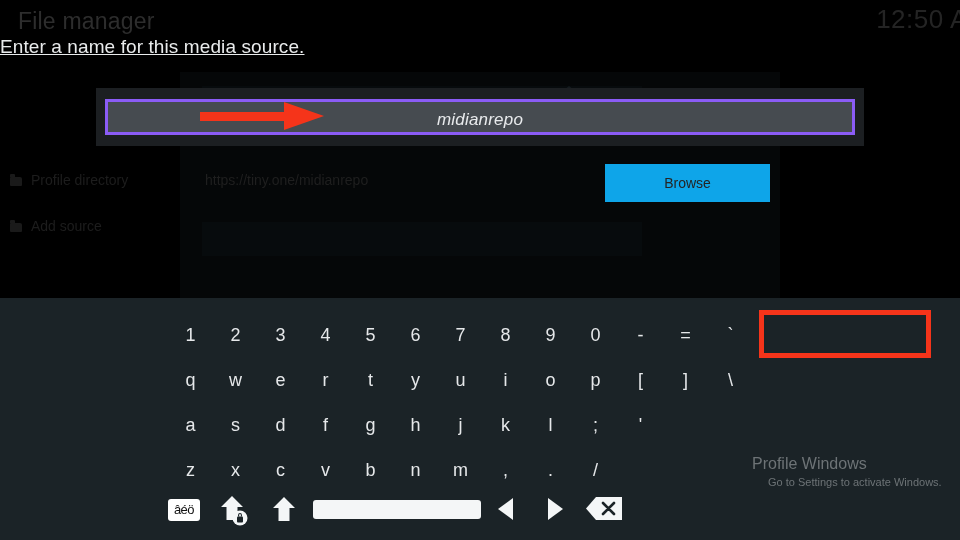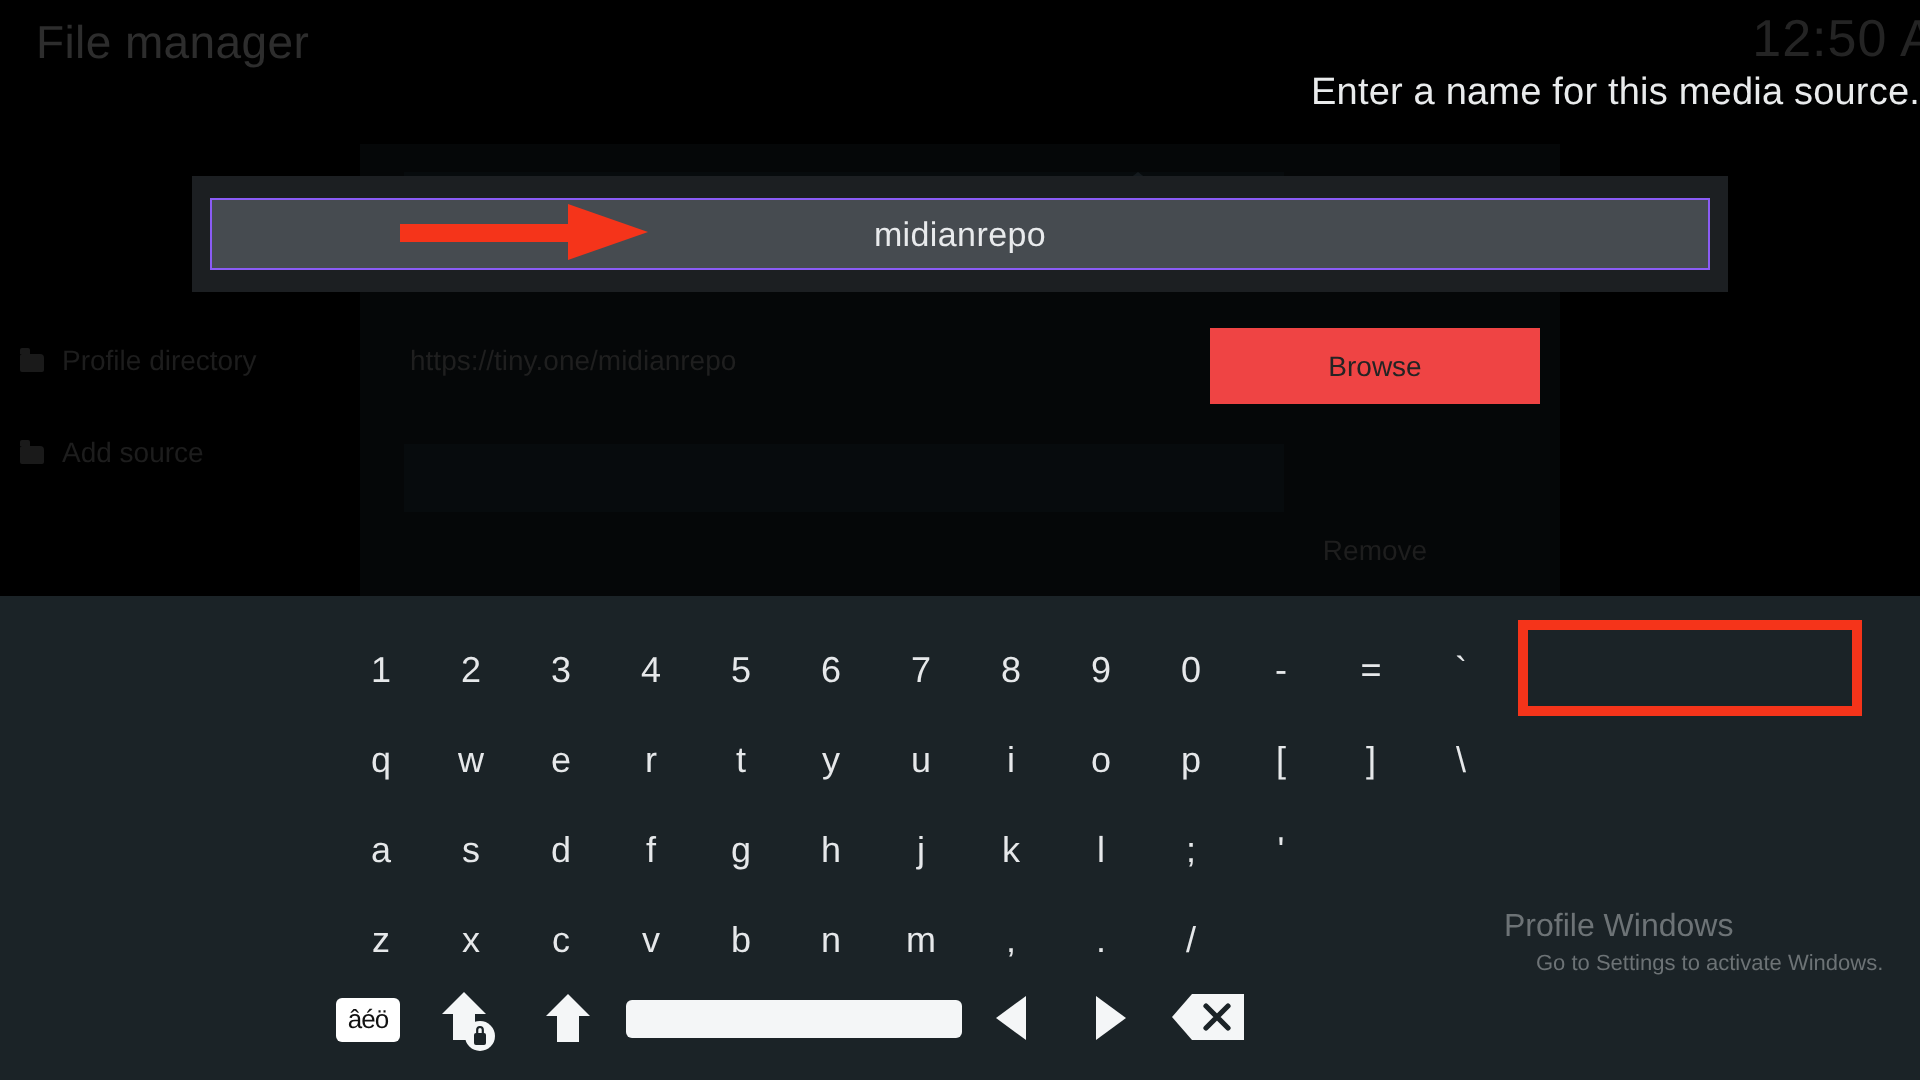--- a/index.html
+++ b/index.html
@@ -101,21 +101,21 @@
     position: absolute;
     right: 10px;
     width: 165px;
     height: 38px;
     line-height: 38px;
     text-align: center;
     font-size: 14px;
     color: #1e1e1e;
   }
   .bg-btn.sel {
-    background: #ef4444;
+    background: #0ea5e9;
     color: #242424;
   }
   .bg-arrow-up {
     position: absolute;
     left: 560px;
     top: 86px;
     width: 0; height: 0;
     border-left: 9px solid transparent;
     border-right: 9px solid transparent;
     border-bottom: 7px solid #141a1e;
@@ -134,43 +134,45 @@
     height: 58px;
     background: #1c1f22;
   }
   .editbar-inner {
     position: absolute;
     left: 105px;
     top: 99px;
     width: 750px;
     height: 36px;
     background: #464b50;
-    border: 1px solid #8b5cf6;
+    border: 3px solid #8b5cf6;
     box-sizing: border-box;
+    font-style: italic;
   }
   .editbar-text {
     position: absolute;
     left: 0; top: 0;
     width: 100%;
     height: 36px;
     line-height: 35px;
     text-align: center;
     font-size: 17px;
     color: #e8eaec;
     letter-spacing: 0.2px;
   }
   .prompt-title {
     position: absolute;
     left: 0;
     top: 36px;
     width: 960px;
-    text-align: right;
+    text-align: left;
     font-size: 19px;
     color: #e9ebec;
     letter-spacing: 0.1px;
+    text-decoration: underline;
   }
 
   
   .ann-arrow {
     position: absolute;
     left: 200px;
     top: 108px;
     width: 124px;
     height: 16px;
   }
@@ -335,21 +337,20 @@
       <div class="bg-side-item" style="top:68px;">
         <span class="fi"></span><span>Add source</span>
       </div>
     </div>
 
     <div class="bg-dialog">
       <div class="bg-list-stripe" style="left:22px; top:14px; width:440px; height:34px;"></div>
       <div class="bg-list-stripe" style="left:22px; top:150px; width:440px; height:34px;"></div>
       <div class="bg-url">https://tiny.one/midianrepo</div>
       <div class="bg-btn sel" style="top:92px;">Browse</div>
-      <div class="bg-btn" style="top:184px;">Remove</div>
     </div>
     <div class="bg-arrow-up"></div>
   </div>
 
   <div class="prompt-title">Enter a name for this media source.</div>
 
   <div class="editbar-outer"></div>
   <div class="editbar-inner">
     <div class="editbar-text" placeholder="">midianrepo</div>
   </div>

